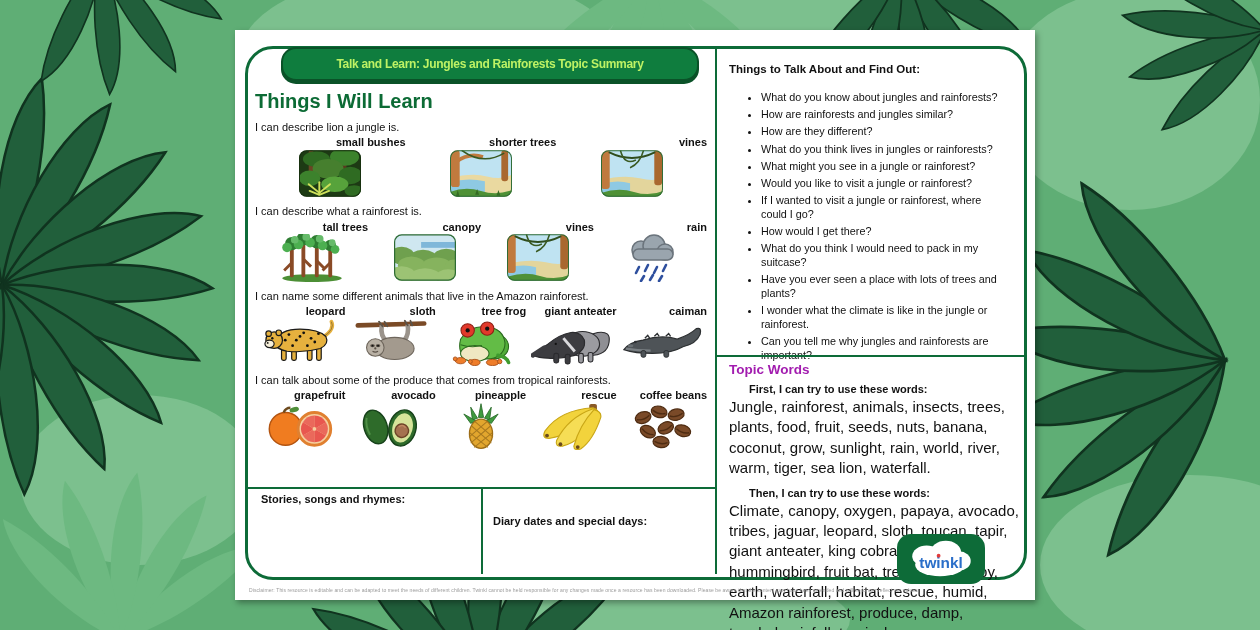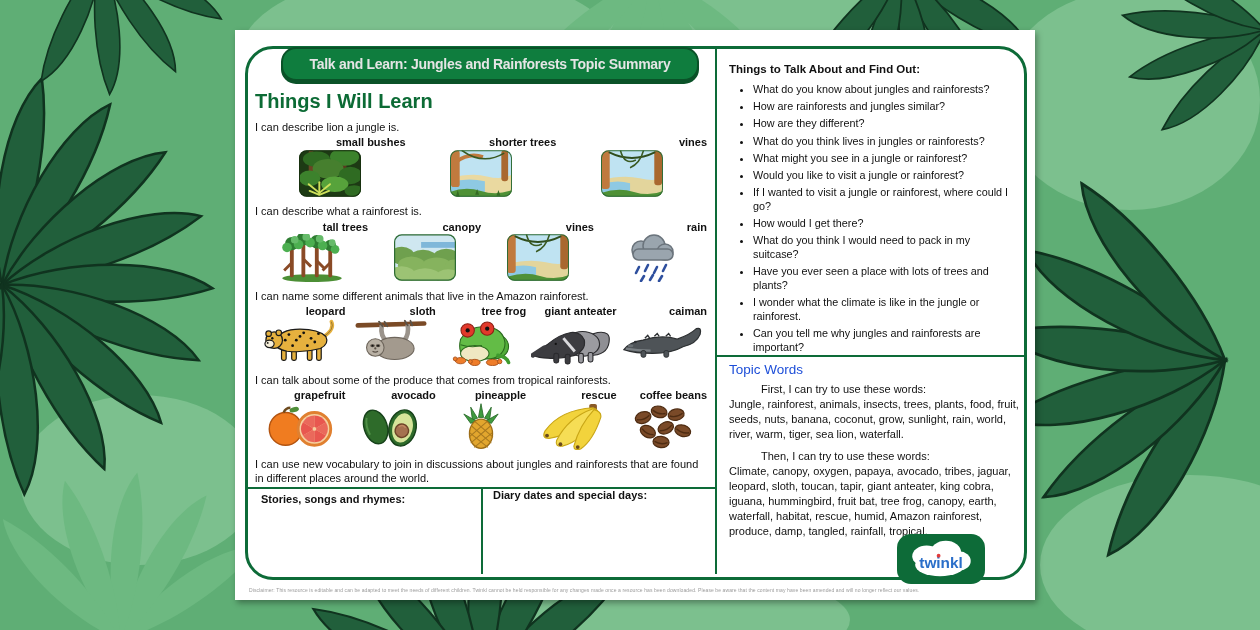--- a/index.html
+++ b/index.html
@@ -15,48 +15,48 @@
   }
   .frame{
     position:absolute;left:10px;top:16px;width:776px;height:528px;
     border:3px solid #0d6b38;border-radius:28px;background:transparent;
   }
   .title-banner{
     position:absolute;left:46px;top:17px;width:414px;height:30px;
     background:#0f7d3e;border:2px solid #0a5228;border-radius:15px;
     box-shadow:0 3px 0 #0a5228;
     display:flex;align-items:center;justify-content:center;
-    color:#e5e5e5;font-weight:bold;font-size:14px;letter-spacing:-0.3px;
+    color:#bef264;font-weight:bold;font-size:12px;letter-spacing:-0.3px;
     z-index:5;white-space:nowrap;
   }
   .left-col{position:absolute;left:20px;top:60px;width:452px;height:396px;z-index:2;}
   .left-heading{color:#0c6b35;font-weight:bold;font-size:20px;margin:0 0 4px 0;}
   .statement{font-size:11px;color:#111;margin:7px 0 2px 0;line-height:1.3;}
   .vocab-row{display:flex;justify-content:space-between;margin:1px 0 1px 0;}
   .vocab-item{flex:1;text-align:right;min-width:0;}
   .vocab-label{font-weight:bold;font-size:11px;color:#111;margin-bottom:1px;white-space:nowrap;}
   .vocab-icon{height:48px;display:flex;align-items:center;justify-content:center;}
   .vocab-icon svg{max-height:48px;}
   
   .divider-main-v{position:absolute;left:480px;top:19px;width:2px;height:525px;background:#0d6b38;z-index:3;}
   .divider-left-h{position:absolute;left:13px;top:457px;width:467px;height:2px;background:#0d6b38;z-index:3;}
   .divider-box-v{position:absolute;left:246px;top:457px;width:2px;height:87px;background:#0d6b38;z-index:3;}
   .divider-right-h{position:absolute;left:482px;top:325px;width:307px;height:2px;background:#0d6b38;z-index:3;}
   .box-label{position:absolute;font-size:11px;font-weight:bold;color:#111;z-index:4;}
   .box-label.b1{left:26px;top:463px;}
-  .box-label.b2{left:258px;top:459px;}
+  .box-label.b2{left:258px;top:485px;}
   
   .talk-block{position:absolute;left:494px;top:24px;width:292px;z-index:2;}
   .talk-heading{font-size:11.5px;font-weight:bold;color:#111;margin:9px 0 6px 0;}
-  .questions{margin:8px;padding:0 0 0 16px;list-style-type:disc;}
+  .questions{margin:16px;padding:0 0 0 16px;list-style-type:disc;}
   .questions li{font-size:10.8px;color:#111;line-height:1.27;margin-bottom:3.5px;}
   .topic-block{position:absolute;left:494px;top:332px;width:290px;z-index:2;}
-  .topic-heading{color:#1d4ed8;font-weight:normal;font-size:13.5px;margin:0 0 6px 0;}
-  .words-label{font-size:11px;font-weight:normal;color:#111;margin:8px 0 2px 12px;padding-left:20px;}
-  .words-text{font-size:11px;color:#111;line-height:1.36;margin:0;}
+  .topic-heading{color:#a21caf;font-weight:bold;font-size:13.5px;margin:0 0 6px 0;}
+  .words-label{font-size:11px;font-weight:bold;color:#111;margin:8px 0 2px 0;padding-left:20px;}
+  .words-text{font-size:15px;color:#111;line-height:1.36;margin:0;}
   
   .twinkl-logo{
     position:absolute;left:662px;top:504px;width:88px;height:50px;
     background:#0d6b38;border-radius:14px;display:flex;align-items:center;justify-content:center;
     z-index:6;
   }
   .disclaimer{
     position:absolute;left:14px;top:557px;width:770px;
     font-size:5px;color:#9b9b9b;z-index:2;letter-spacing:.1px;
   }
@@ -582,21 +582,20 @@
                   </g>
                   <g transform="translate(34,42) rotate(5)">
                     <ellipse rx="8.5" ry="6" fill="#7a4a28" stroke="#4e2c12" stroke-width="1.3"></ellipse>
                     <path d="M-7 0 Q0 3.5 7 0" stroke="#4e2c12" stroke-width="1.5" fill="none"></path>
                   </g>
                 </g>
               </svg>
             </div>
           </div>
         </div>
-        <div class="statement">I can use new vocabulary to join in discussions about jungles and rainforests that are found in different places around the world.</div>
       </div>
   </div>
 
   <div class="divider-main-v"></div>
   <div class="divider-left-h"></div>
   <div class="divider-box-v"></div>
   <div class="box-label b1">Stories, songs and rhymes:</div>
   <div class="box-label b2">Diary dates and special days:</div>
 
   <div class="talk-block">

